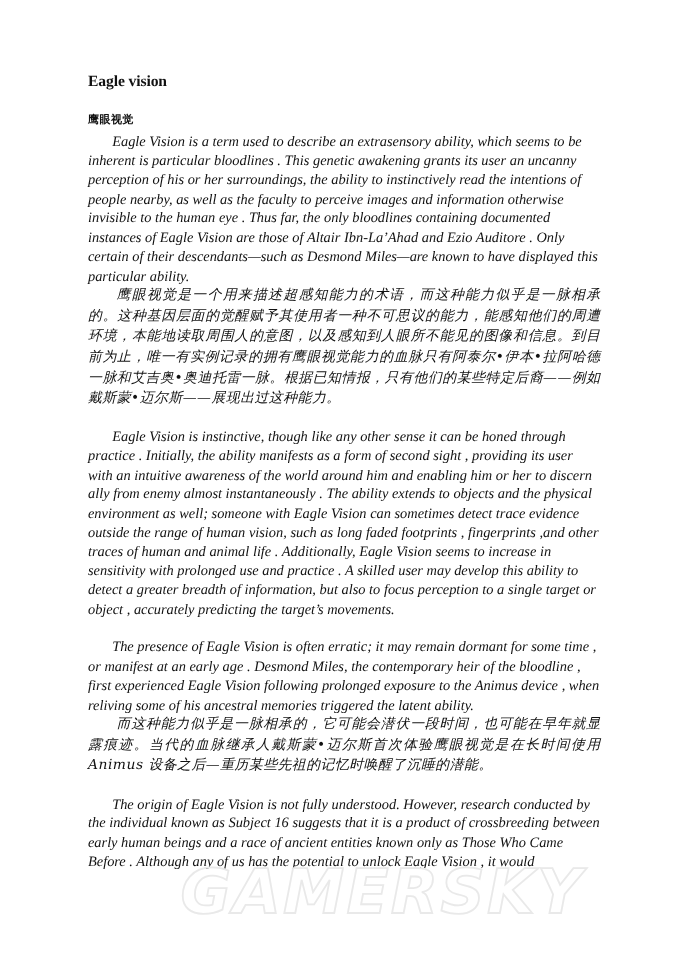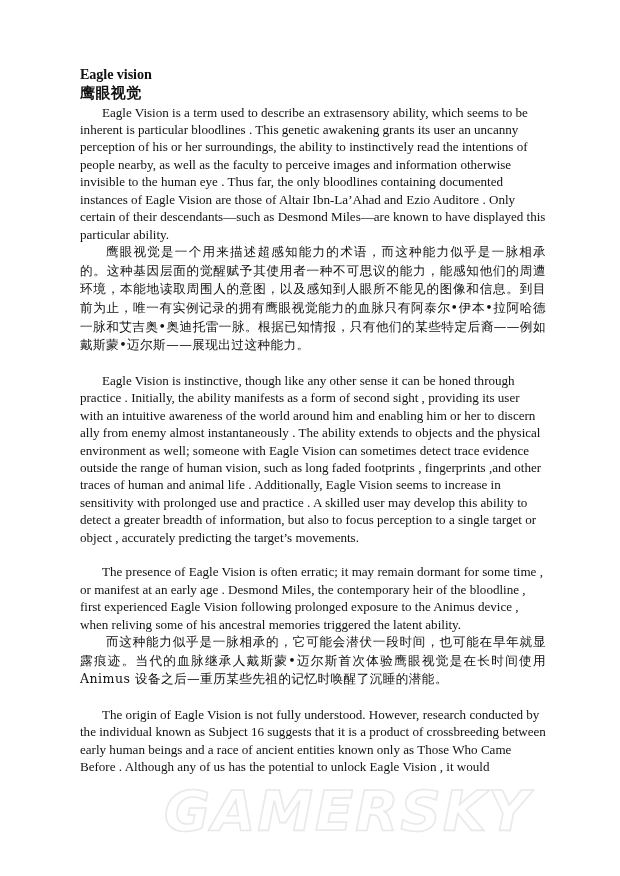--- a/index.html
+++ b/index.html
@@ -38,30 +38,31 @@
     font-size: 14.2px;
     line-height: 17.5px;
     letter-spacing: -0.1px;
     margin: 0;
     padding: 0;
   }
 
   .doc-title-cn {
     font-family: "DejaVu Serif", "Liberation Serif", serif;
     font-weight: bold;
-    font-size: 15px;
+    font-size: 10px;
     line-height: 19px;
-    margin: 0 0 1px 0;
+    margin: 16px 0 1px 0;
     padding: 0;
     letter-spacing: 0.4px;
   }
 
   p {
     margin: 0;
     padding: 0;
+    font-style: italic;
   }
 
   .p-en {
     font-family: "Liberation Serif", "DejaVu Serif", serif;
     font-size: 13.1px;
     line-height: 17.45px;
     text-indent: 22px;
     text-align: left;
     letter-spacing: -0.02px;
     word-spacing: 0.05px;

